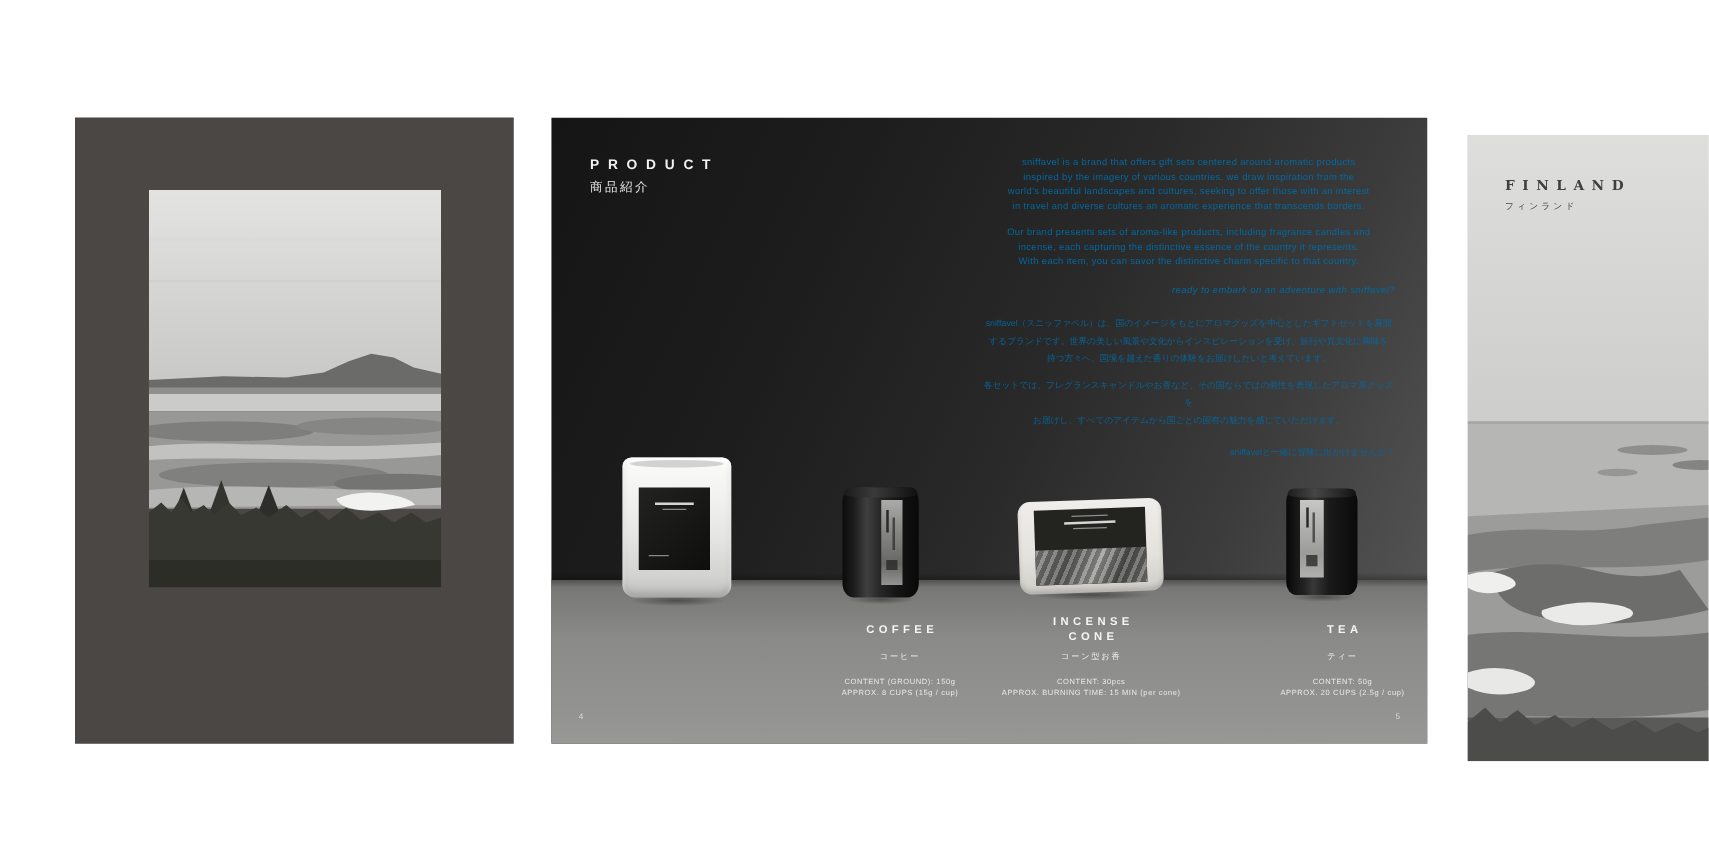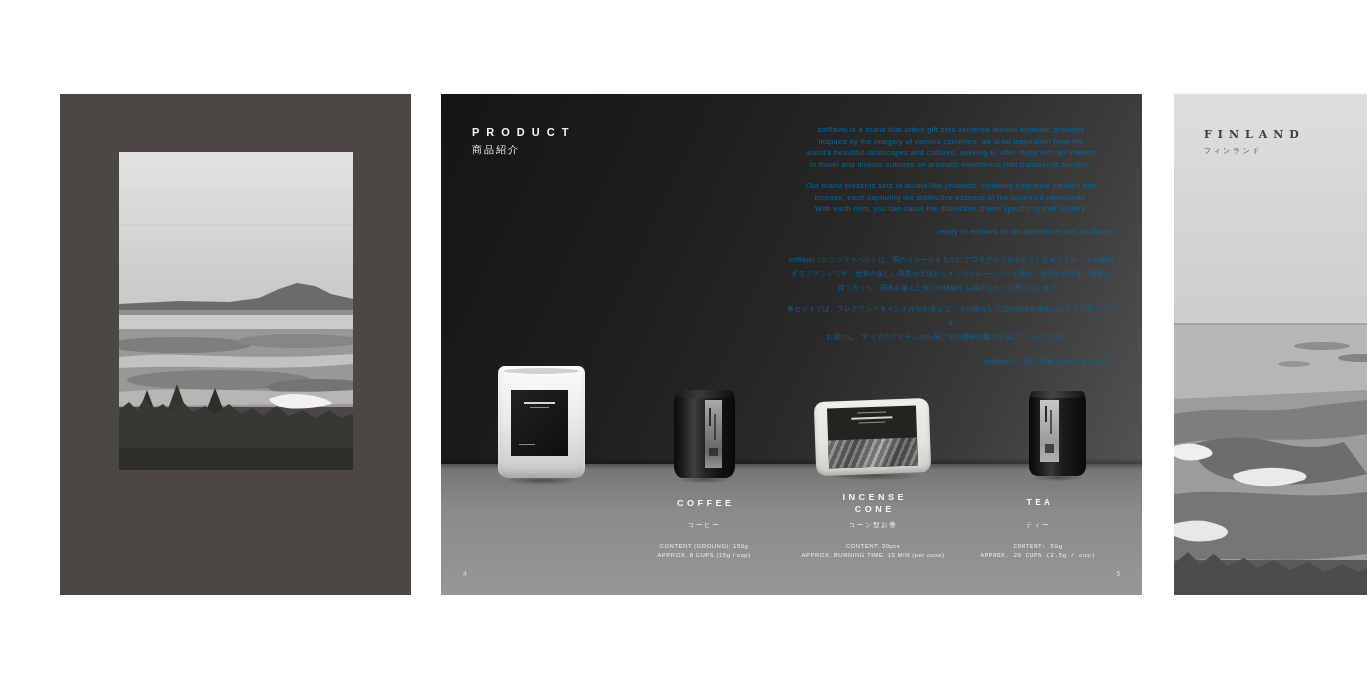--- a/index.html
+++ b/index.html
@@ -94,21 +94,21 @@
             padding-left:3.5px; }
   .p-ja { margin-top:5px; font-size:6.5px; letter-spacing:1.5px; opacity:.95; }
   .p-spec { margin-top:0; font-size:6px; line-height:9px; letter-spacing:.5px; opacity:.9; }
   .p-spec.first { margin-top:12px; }
 
   .pageno { position:absolute; top:476px; color:#dcdcda; font-size:6.5px; }
   .pageno.left { left:22px; }
   .pageno.right { right:22px; }
 
   
-  .country { position:absolute; left:1174px; top:94px; width:193px; height:501px;
+  .country { position:absolute; left:1174px; top:108px; width:193px; height:501px;
              overflow:hidden; background:#d8d8d6; }
   .country svg { display:block; width:100%; height:100%; }
   .country-title { position:absolute; left:30px; top:34px; color:#3f3f3d;
                    font-family:"DejaVu Serif", serif; font-size:11px; font-weight:bold;
                    letter-spacing:6px; }
   .country-sub { position:absolute; left:30px; top:52px; color:#4a4a48;
                  font-size:7px; letter-spacing:2.5px; }
 </style>
 </head>
 <body>
@@ -211,41 +211,41 @@
     <div class="shd" style="left:580px;top:378px;width:74px;height:11px;"></div>
     <div class="prod tea">
       <div class="tea-label">
         <div class="mkd" style="left:5px;top:6px;width:2px;height:16px;"></div>
         <div class="mkd" style="left:10px;top:10px;width:2px;height:24px;opacity:.7;"></div>
         <div class="mkd" style="left:5px;top:44px;width:9px;height:9px;opacity:.8;"></div>
       </div>
     </div>
 
 
-    <div class="caption" style="left:178px;text-align:center;">
+    <div class="caption" style="left:194px;text-align:center;">
       <div class="p-name">
         <div>COFFEE</div>
         <div></div>
       </div>
       <div class="p-ja">コーヒー</div>
       <div class="p-spec first">CONTENT (GROUND): 150g</div>
       <div class="p-spec">APPROX. 8 CUPS (15g / cup)</div>
     </div>
 
     <div class="caption" style="left:347px;">
       <div class="p-name">
         <div>INCENSE</div>
         <div>CONE</div>
       </div>
       <div class="p-ja">コーン型お香</div>
       <div class="p-spec first">CONTENT: 30pcs</div>
       <div class="p-spec">APPROX. BURNING TIME: 15 MIN (per cone)</div>
     </div>
 
-    <div class="caption" style="left:512px;font-family:Liberation Mono, monospace;">
+    <div class="caption" style="left:548px;">
       <div class="p-name">
         <div>TEA</div>
         <div></div>
       </div>
       <div class="p-ja">ティー</div>
       <div class="p-spec first">CONTENT: 50g</div>
       <div class="p-spec">APPROX. 20 CUPS (2.5g / cup)</div>
     </div>
 
     <div class="pageno left">4</div>

